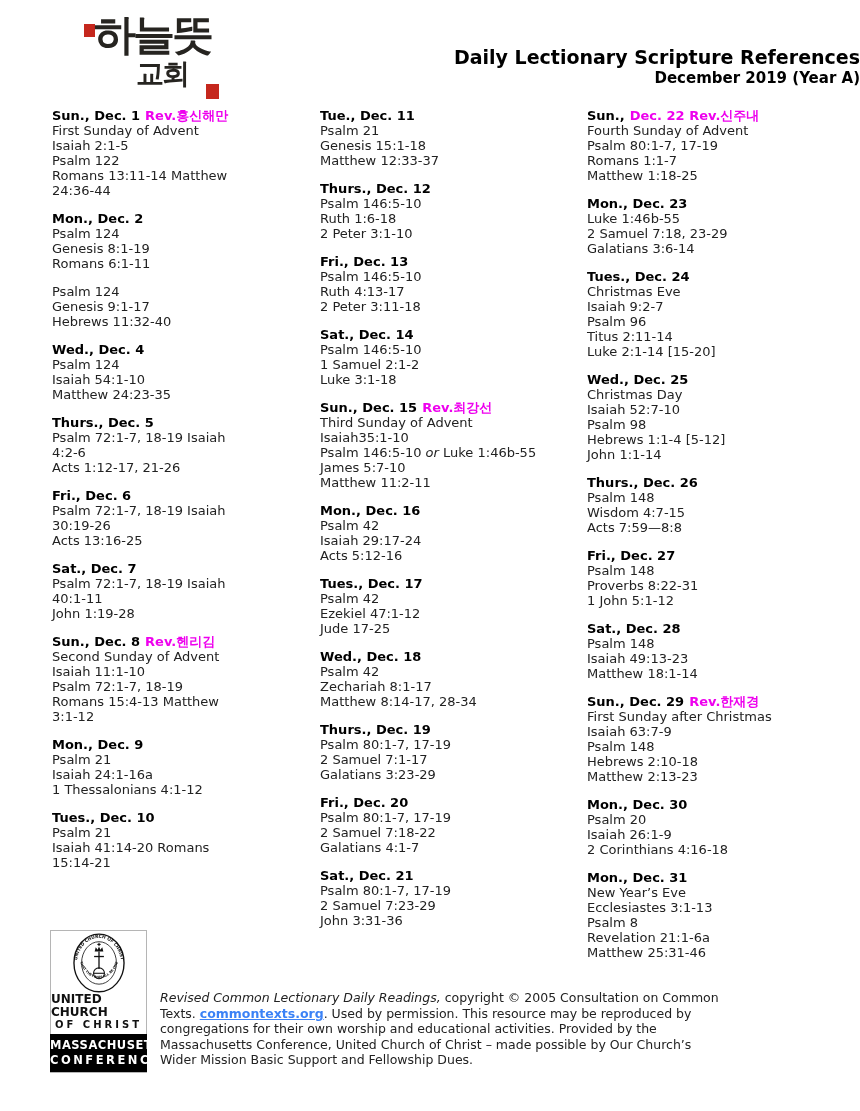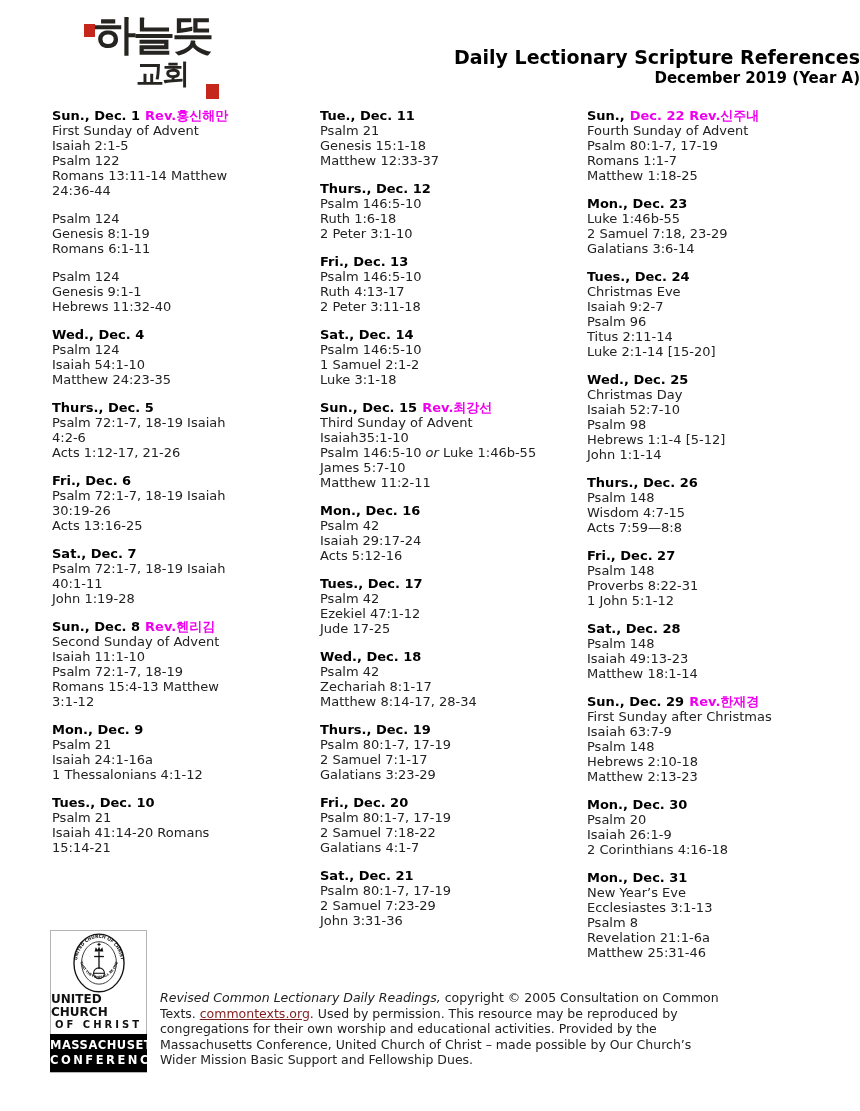--- a/index.html
+++ b/index.html
@@ -46,21 +46,21 @@
   .ucc-name2 { font-size:10px; font-weight:bold; color:#111; letter-spacing:3px; line-height:1.2; }
   .ucc-band { margin-top:3px; width:97px; background:#000; color:#fff; text-align:center;
               padding:4px 0 5px 0; }
   .ucc-band-l1 { font-size:11.5px; font-weight:bold; letter-spacing:0.5px; line-height:1.25; }
   .ucc-band-l2 { font-size:11.5px; font-weight:bold; letter-spacing:2.5px; line-height:1.25; }
 
   
   .footer-text { position:absolute; left:160px; top:990px; width:566px;
                  font-size:12.5px; line-height:15.5px; color:#222; }
   .footer-italic { font-style:italic; }
-  .footer-link { color:#7f1d1d; text-decoration:underline; cursor:pointer; }
+  .footer-link { color:#3b82f6; text-decoration:underline; cursor:pointer;font-weight:bold; }
 </style>
 </head>
 <body>
 
 <div class="cal-logo">
   <span class="seal seal-1"></span>
   <div class="cal-main">하늘뜻</div>
   <div class="cal-sub">교회</div>
   <span class="seal seal-2"></span>
 </div>
@@ -74,27 +74,28 @@
   <div class="col col-1">
       <div class="entry">
         <div class="day"><span>Sun., Dec. 1</span><span class="accent">Rev.홍신해만</span></div>
         <div class="feast">First Sunday of Advent</div>
         <div class="reading">Isaiah 2:1-5</div>
         <div class="reading">Psalm 122</div>
         <div class="reading">Romans 13:11-14 Matthew</div>
         <div class="reading">24:36-44</div>
       </div>
       <div class="entry">
+        <div class="day"><span>Mon., Dec. 2</span></div>
         <div class="reading">Psalm 124</div>
         <div class="reading">Genesis 8:1-19</div>
         <div class="reading">Romans 6:1-11</div>
       </div>
       <div class="entry">
         <div class="reading">Psalm 124</div>
-        <div class="reading">Genesis 9:1-1</div>
+        <div class="reading">Genesis 9:1-17</div>
         <div class="reading">Hebrews 11:32-40</div>
       </div>
       <div class="entry">
         <div class="day"><span>Wed., Dec. 4</span></div>
         <div class="reading">Psalm 124</div>
         <div class="reading">Isaiah 54:1-10</div>
         <div class="reading">Matthew 24:23-35</div>
       </div>
       <div class="entry">
         <div class="day"><span>Thurs., Dec. 5</span></div>

